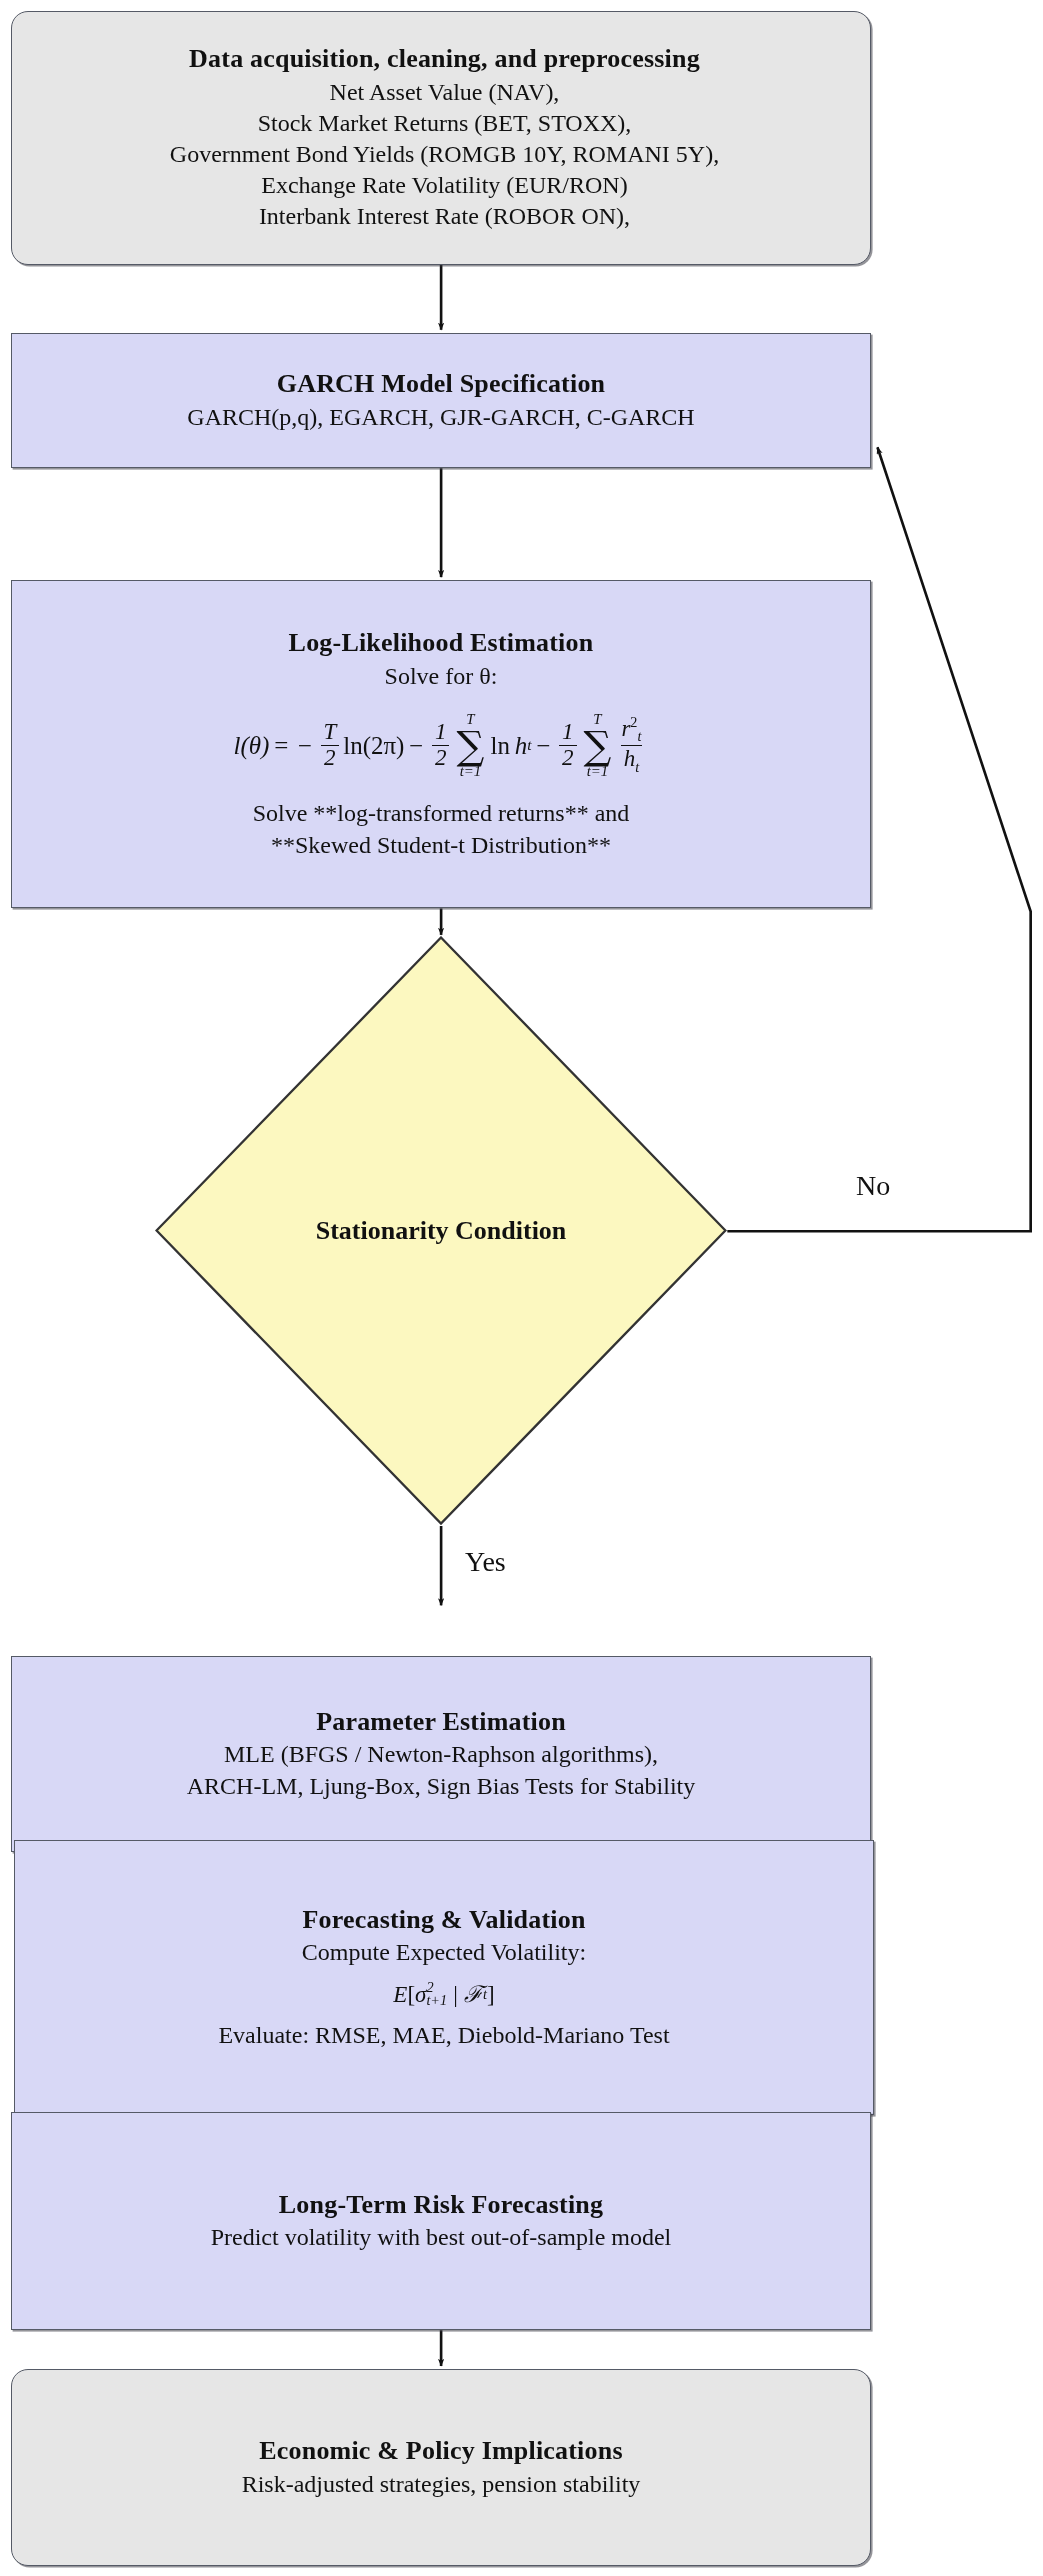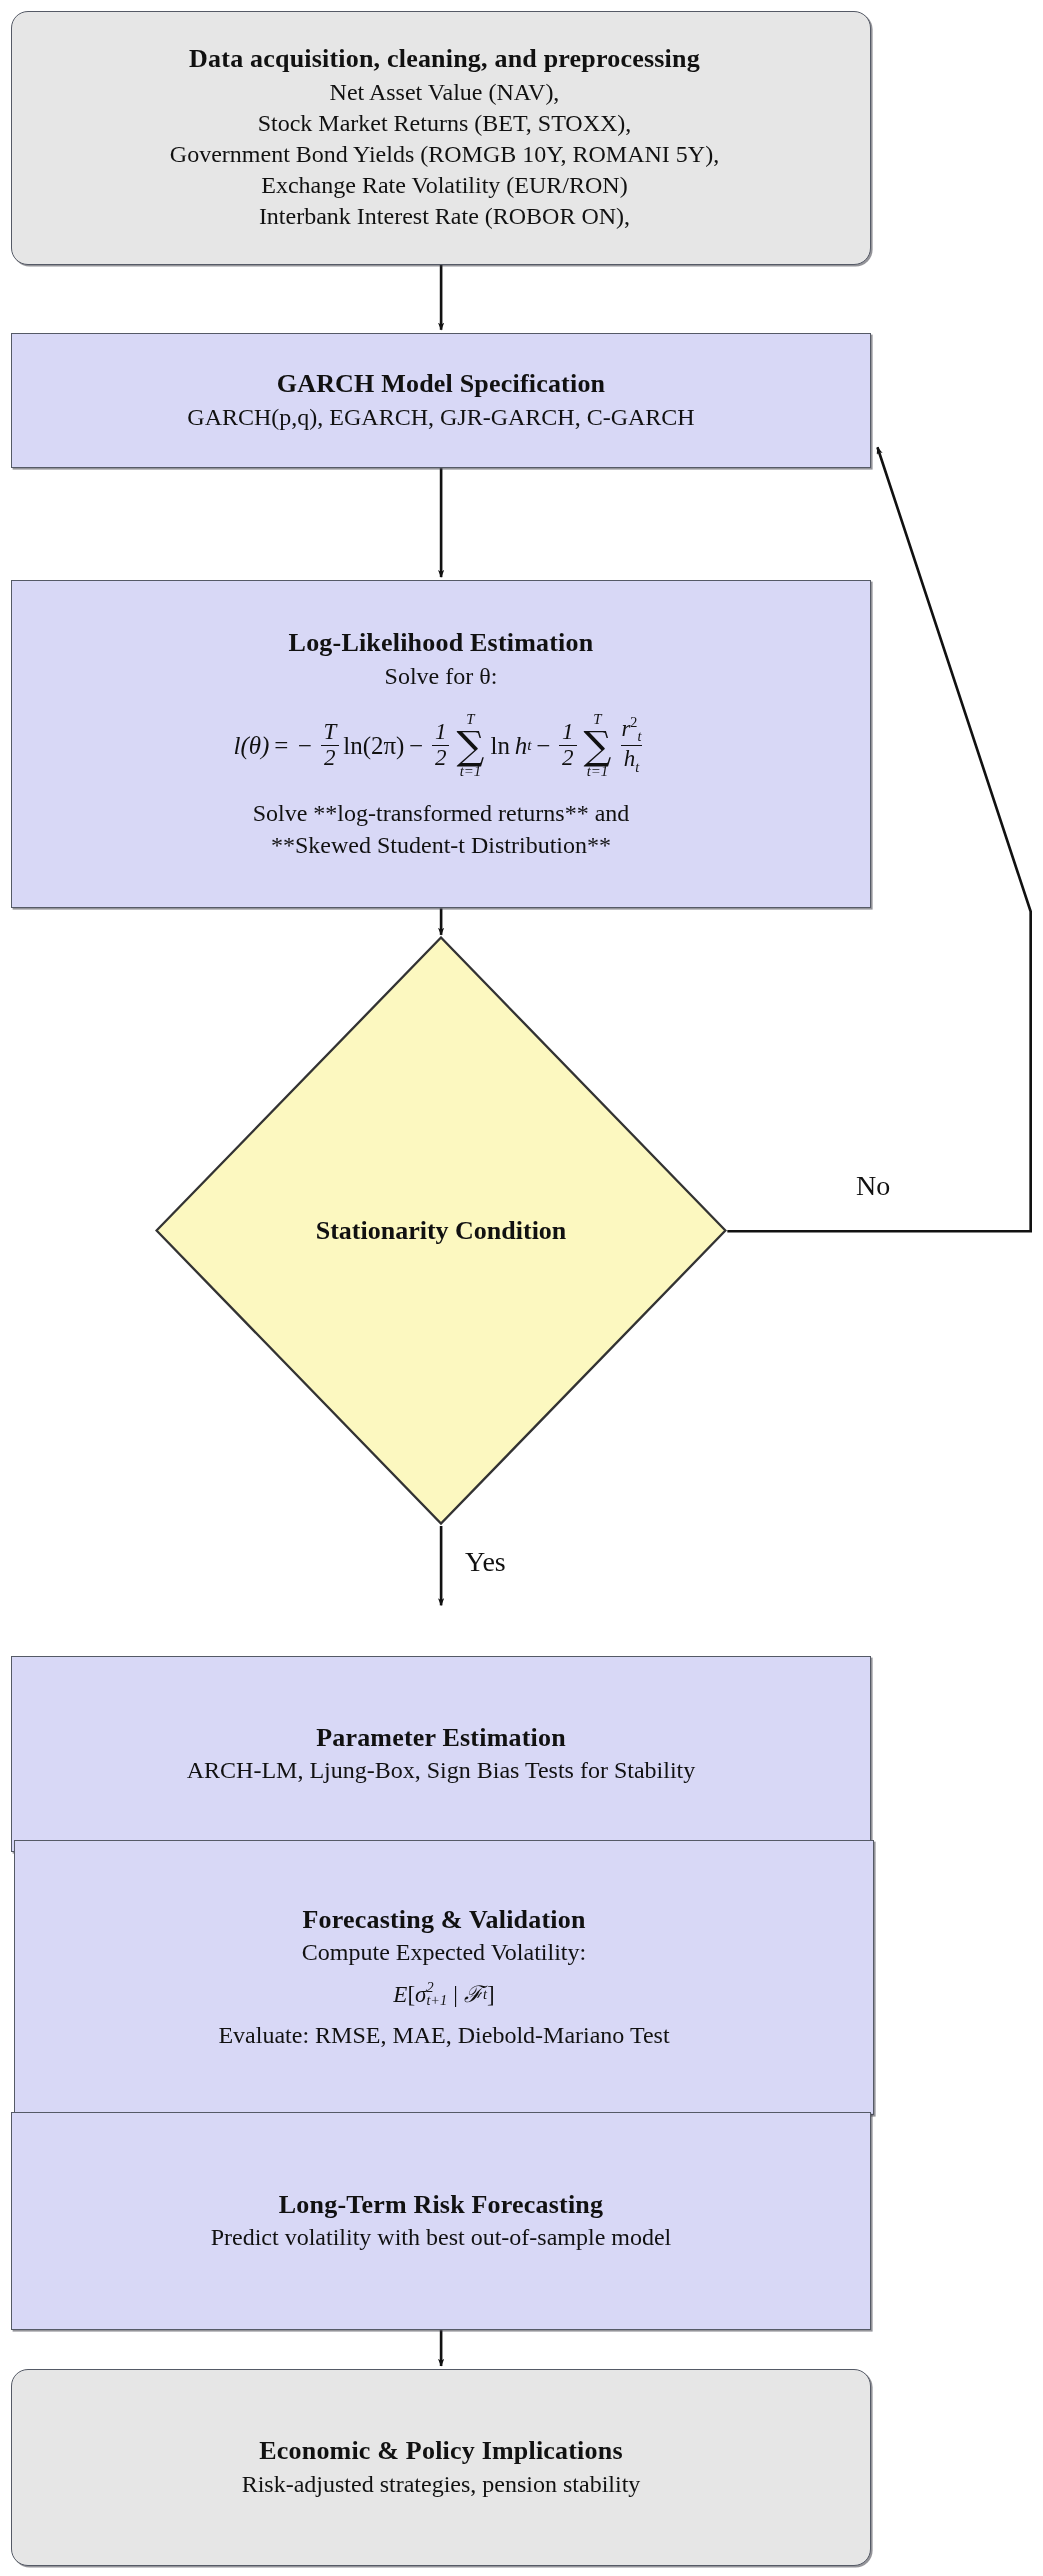--- a/index.html
+++ b/index.html
@@ -218,20 +218,21 @@
     </svg>
     <div class="diamond-label">Stationarity Condition</div>
   </div>
 
   <div class="edge-label" style="left:856px;top:1170px;">No</div>
 
   <div class="edge-label" style="left:465px;top:1546px;">Yes</div>
 
   <div class="node blue" style="left:11px;top:1608px;width:860px;height:196px;margin-top:48px;">
     <div class="title">Parameter Estimation</div>
+    <div class="line">MLE (BFGS / Newton-Raphson algorithms),</div>
     <div class="line">ARCH-LM, Ljung-Box, Sign Bias Tests for Stability</div>
   </div>
 
   <div class="node blue" style="left:14px;top:1840px;width:860px;height:275px;">
     <div class="title">Forecasting &amp; Validation</div>
     <div class="line">Compute Expected Volatility:</div>
     <div class="spacer-sm"></div>
 
     <div class="math" style="font-size:23px;" title="E[sigma^2_{t+1} | F_t]">
       <span>E</span>

